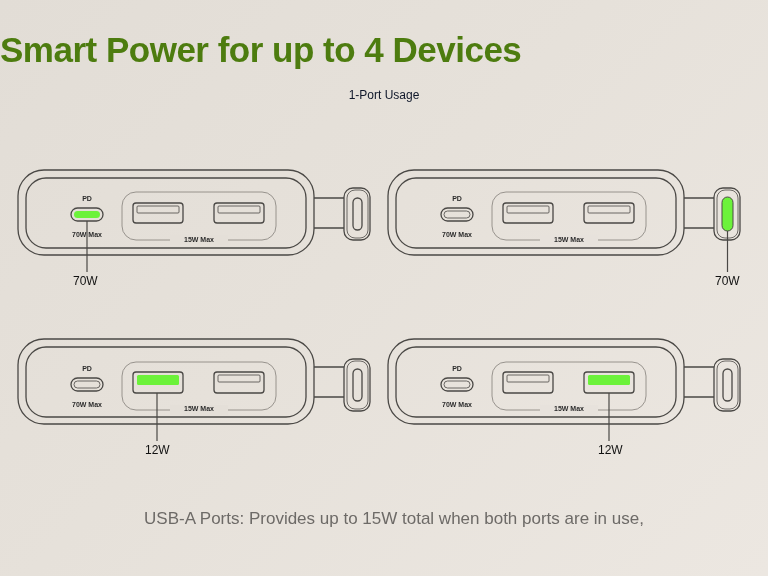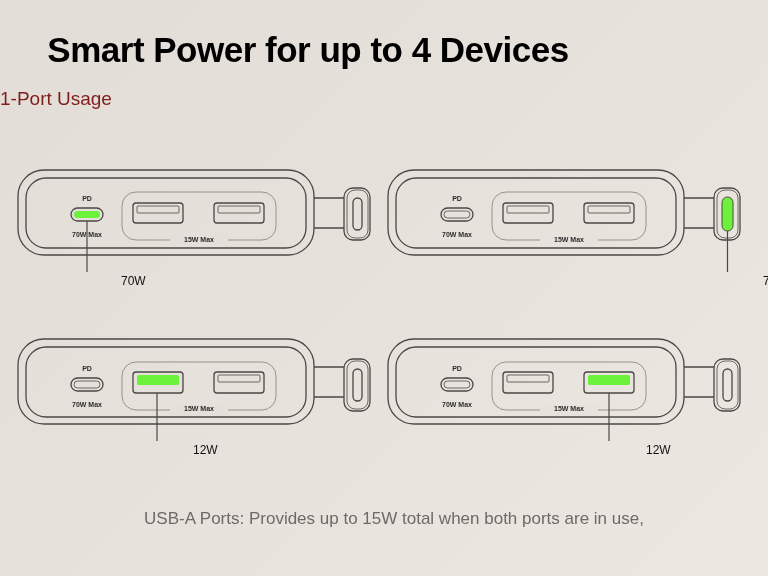--- a/index.html
+++ b/index.html
@@ -2,39 +2,39 @@
 <html><head>
 <meta charset="utf-8">
 <style>
   html, body { margin:0; padding:0; }
   body {
     width:768px; height:576px; overflow:hidden; position:relative;
     background: linear-gradient(135deg, #e2ddd6 0%, #e6e1da 45%, #ece7e1 100%);
     font-family: "Liberation Sans", sans-serif;
   }
   .title {
-    position:absolute; left:0; top:30px; width:616px; text-align:center;
-    font-size:35px; font-weight:bold; color:#000000; letter-spacing:-0.5px;
+    position:absolute; left:0; top:30px; width:616px; text-align:left;
+    font-size:35px; font-weight:bold; color:#4d7c0f; letter-spacing:-0.5px;
   }
   .subtitle {
-    position:absolute; left:0; top:88px; width:768px; text-align:left;
-    font-size:19px; color:#7f1d1d;
+    position:absolute; left:0; top:88px; width:768px; text-align:center;
+    font-size:12px; color:#0f172a;
   }
   .footnote {
     position:absolute; left:0; top:508px; width:768px; text-align:center;
     font-size:17px; line-height:22px; color:#6d6a67;padding-left:10px;
   }
   .device { position:absolute; width:380px; height:140px; }
   .device svg { position:absolute; left:0; top:0; }
   .lbl {
     position:absolute; font-weight:bold; color:#2b2b2b; font-size:7px;
     text-align:center; white-space:nowrap;
   }
   .callout {
-    position:absolute; font-size:12px; color:#111; white-space:nowrap;margin-left:48px;
+    position:absolute; font-size:12px; color:#111; white-space:nowrap;
   }
 </style>
 </head>
 <body>
 
 <div class="title">Smart Power for up to 4 Devices</div>
 <div class="subtitle">1-Port Usage</div>
 
 <div class="device" style="left:10px; top:160px;">
   <svg width="380" height="140" viewBox="0 0 380 140">

